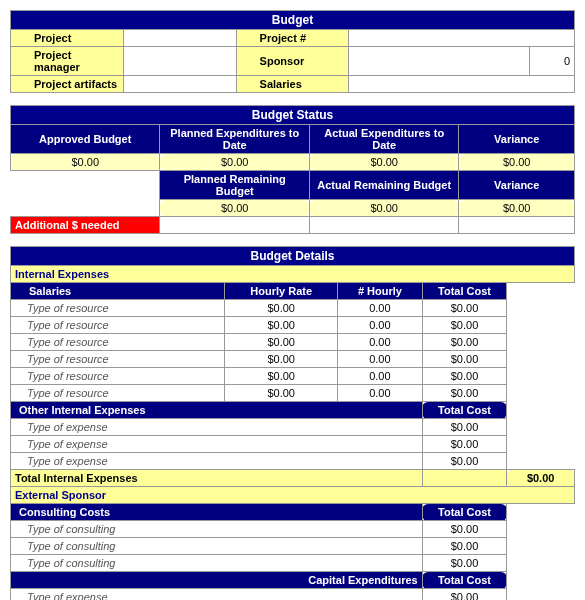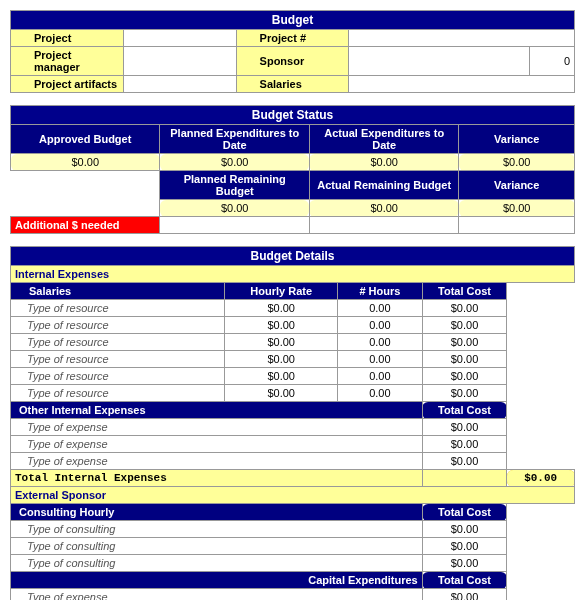--- a/index.html
+++ b/index.html
@@ -64,21 +64,20 @@
     .align-right {
       text-align: right;
     }
     .align-center {
       text-align: center;
       border-radius: 6px;
     }
     .total-row {
       background-color: #eab308;
       font-weight: bold;
-      font-family: Liberation Mono, monospace;
     }
   </style>
 </head>
 <body>
 
 
 
 
 <table>
   <tbody>
@@ -156,21 +155,21 @@
       <tr>
     <td colspan="5" class="header-blue">Budget Details</td>
   </tr>
   <tr>
     <td colspan="5" class="section-title" style="background:#FFFF99; padding-left:4px;">Internal Expenses</td>
   </tr>
 
   <tr>
     <td class="col-header-blue sub-section" style="width:38%; text-align:left; padding-left:18px;">Salaries</td>
     <td class="col-header-blue" style="width:20%; text-align:center;">Hourly Rate</td>
-    <td class="col-header-blue" style="width:15%; text-align:center;"># Hours</td>
+    <td class="col-header-blue" style="width:15%; text-align:center;"># Hourly</td>
     <td class="col-header-blue" style="width:15%; text-align:center;">Total Cost</td>
     <td style="width:12%; border:none; background:#fff;"></td>
   </tr>
 
   <tr>
     <td class="italic-cell">Type of resource</td>
     <td class="align-center">$0.00</td>
     <td class="align-center">0.00</td>
     <td class="align-center">$0.00</td>
     <td style="border:none; background:#fff;"></td>
@@ -236,21 +235,21 @@
     <td colspan="3" style="font-weight:bold; padding-left:4px; background:#FFFF99;">Total Internal Expenses</td>
     <td style="background:#FFFF99;"></td>
     <td class="align-center" style="background:#FFFF99; font-weight:bold; border:1px solid #999;">$0.00</td>
   </tr>
 
   <tr>
     <td colspan="5" class="section-title" style="background:#FFFF99; padding-left:4px;">External Sponsor</td>
   </tr>
 
   <tr>
-    <td class="col-header-blue sub-section" style="text-align:left; padding-left:8px;" colspan="3">Consulting Hourly</td>
+    <td class="col-header-blue sub-section" style="text-align:left; padding-left:8px;" colspan="3">Consulting Costs</td>
     <td class="col-header-blue align-center">Total Cost</td>
     <td style="border:none; background:#fff;"></td>
   </tr>
   <tr>
     <td class="italic-cell" colspan="3">Type of consulting</td>
     <td class="align-center">$0.00</td>
     <td style="border:none; background:#fff;"></td>
   </tr>
   <tr>
     <td class="italic-cell" colspan="3">Type of consulting</td>

